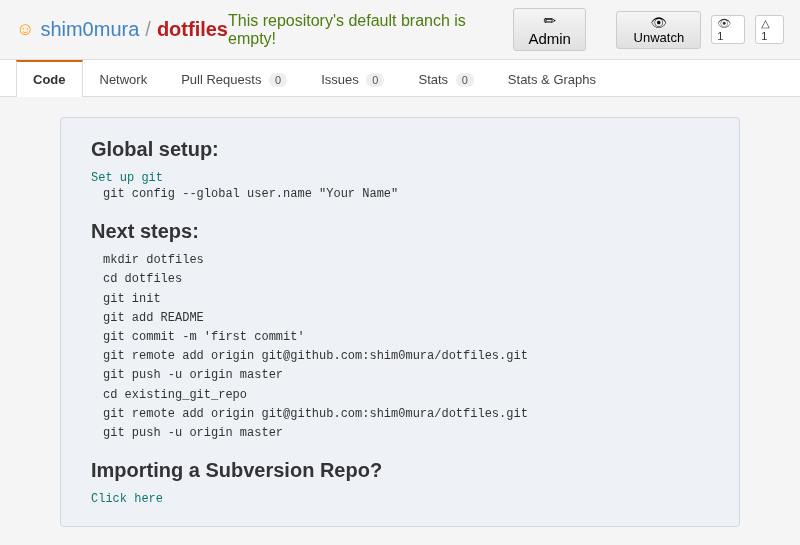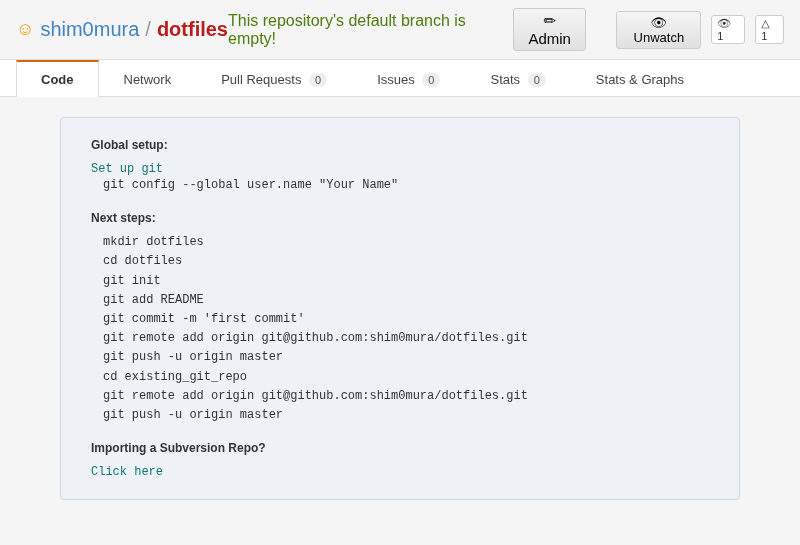--- a/index.html
+++ b/index.html
@@ -86,21 +86,21 @@
 
     
     .tabs {
       background: #fff;
       border-bottom: 1px solid #ddd;
       display: flex;
       align-items: flex-end;
       padding: 0 16px;
     }
     .tab {
-      padding: 10px 24px;
+      padding: 10px 16px;
       font-size: 13px;
       color: #444;
       cursor: pointer;
       border: 1px solid transparent;
       border-bottom: none;
       margin-bottom: -1px;
       white-space: nowrap;
     }
     .tab.active {
       background: #fff;
@@ -128,21 +128,21 @@
       background: #eef2f7;
       border: 1px solid #d0d9e2;
       border-radius: 4px;
       padding: 20px 30px;
       max-width: 680px;
       margin: 0 auto;
       font-family: monospace;
     }
 
     .section-title {
-      font-size: 12px;
+      font-size: 20px;
       font-weight: bold;
       color: #333;
       font-family: Helvetica, Arial, sans-serif;
       margin-bottom: 8px;
       margin-top: 16px;
     }
     .section-title:first-child {
       margin-top: 0;
     }
 

